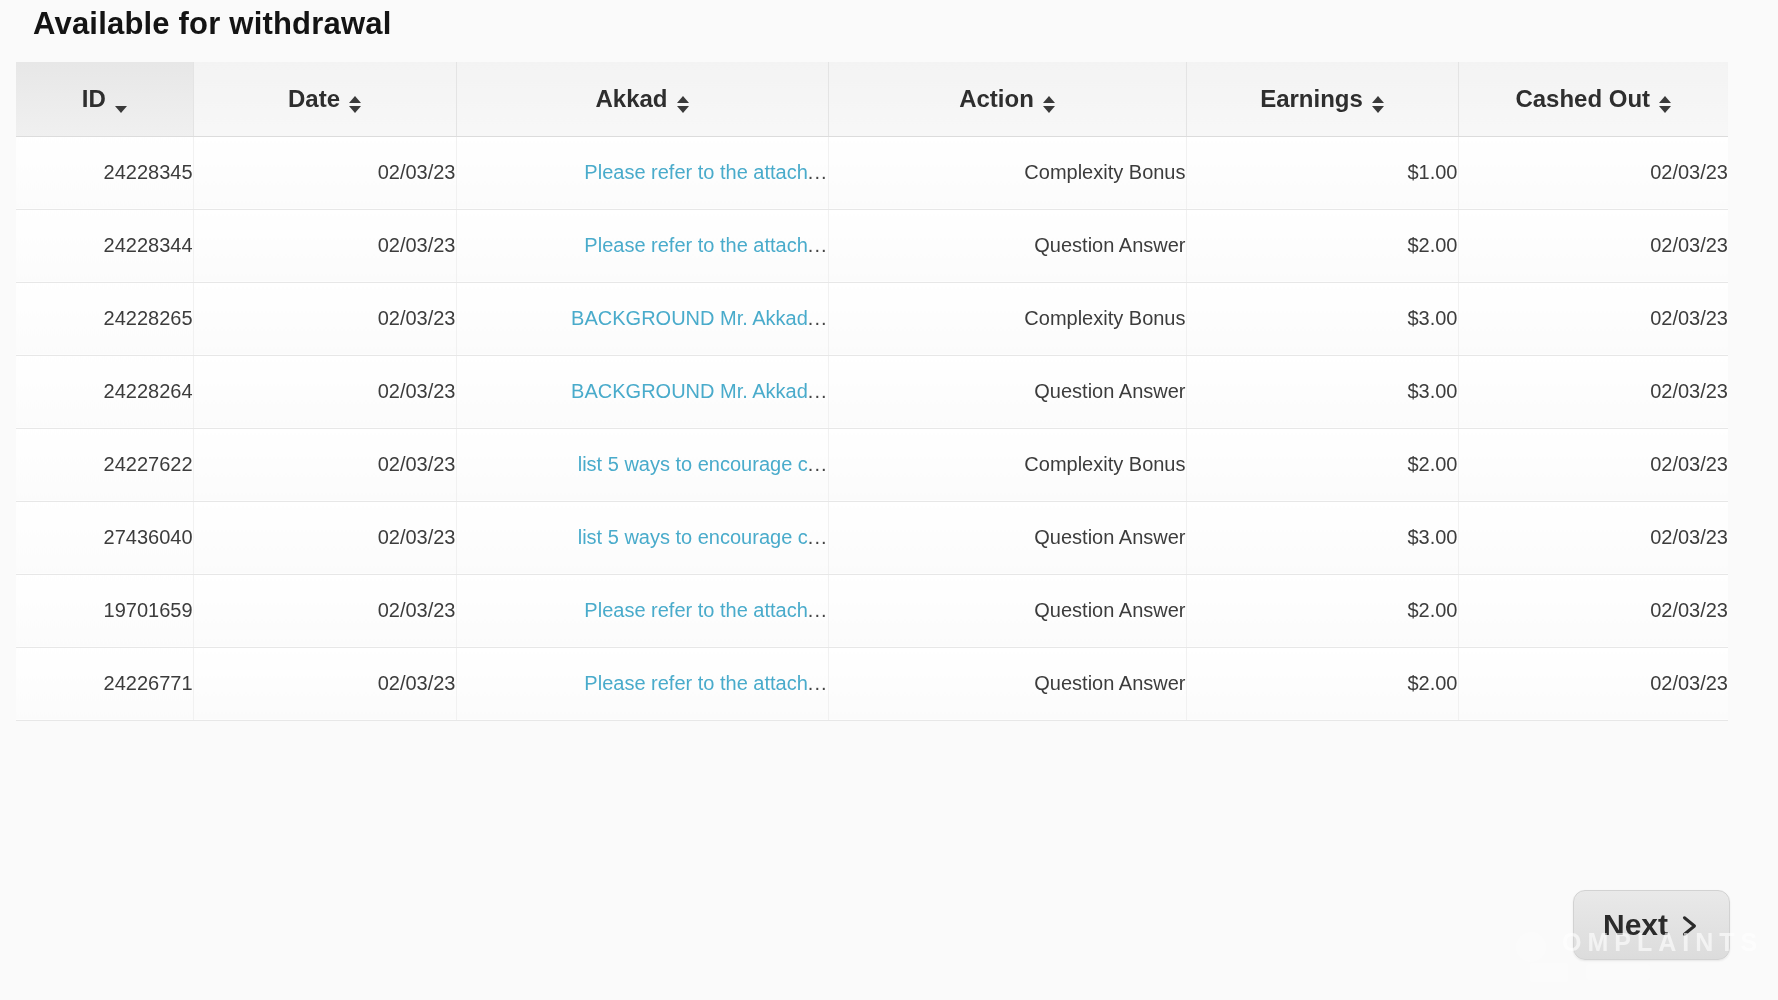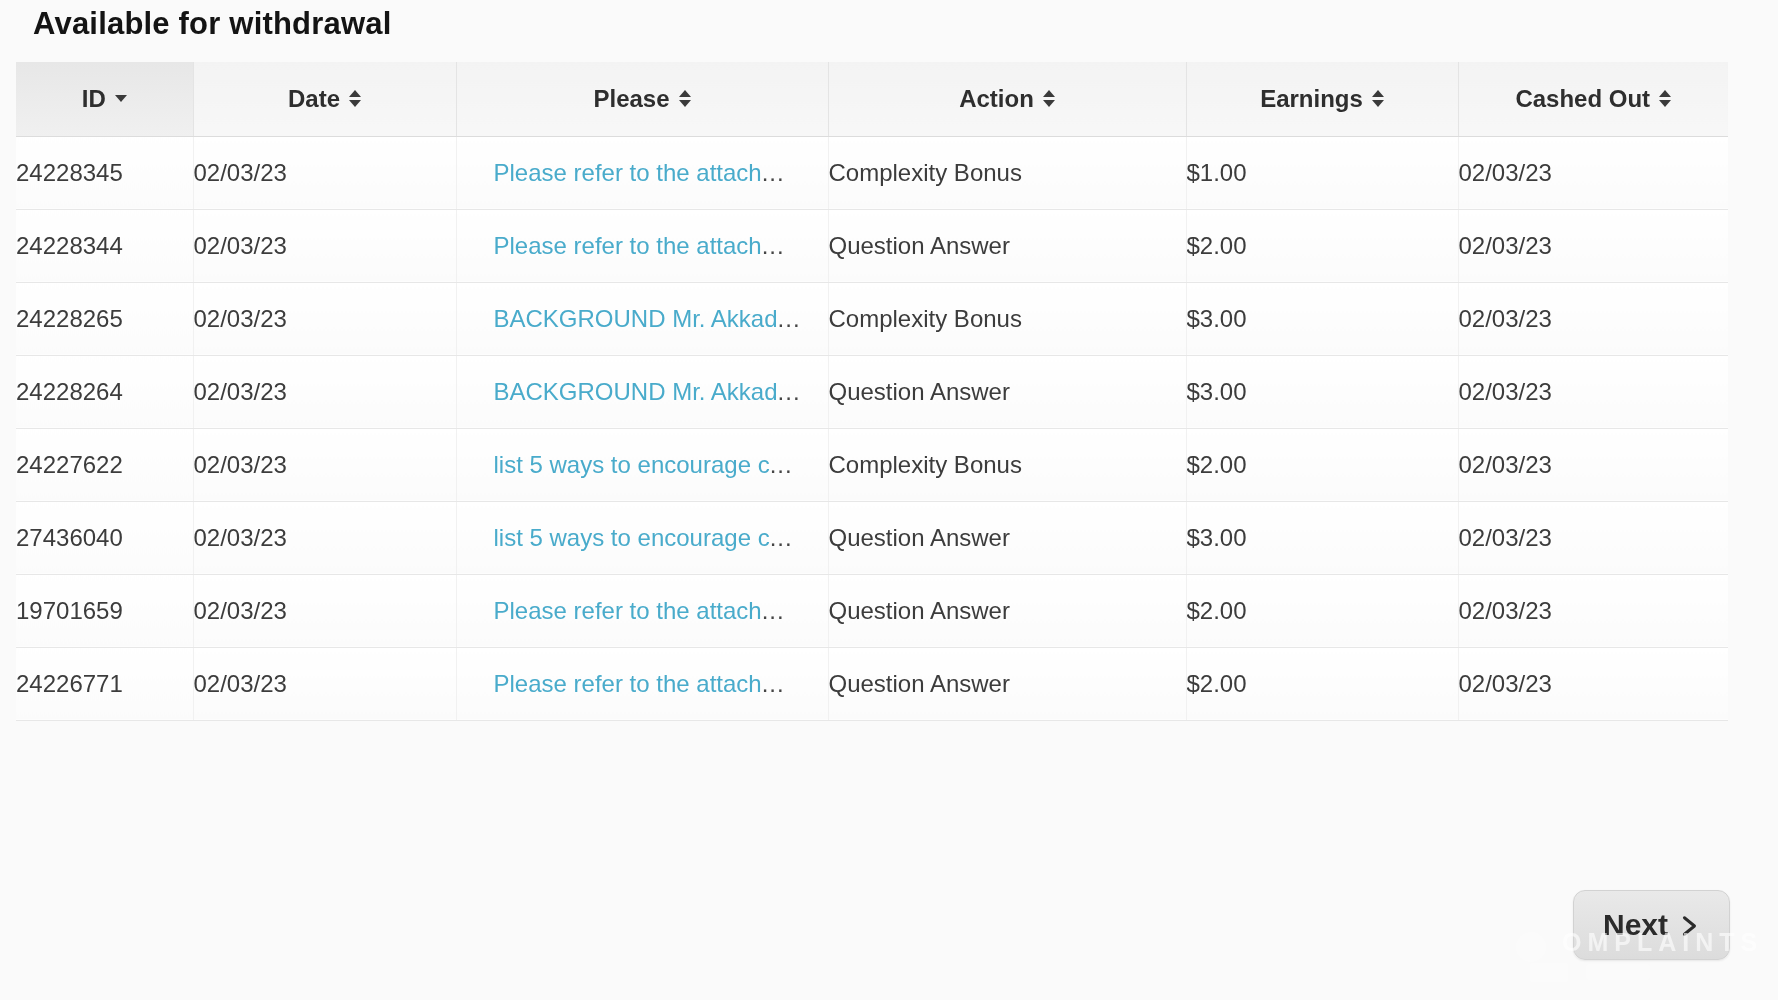--- a/index.html
+++ b/index.html
@@ -35,34 +35,34 @@
     border-bottom: 1px solid #dcdcdc;
     text-align: center;
     vertical-align: middle;
   }
   .earnings-table th:first-child {
     border-left: none;
     background: linear-gradient(#e7e7e7, #f0f0f0);
   }
   .earnings-table td {
     height: 73px;
-    font-size: 24px;
+    font-size: 20px;
     color: #3c3c3c;
     background: linear-gradient(#ffffff, #fbfbfb);
     border-left: 1px solid #f1f1f1;
     border-bottom: 1px solid #e7e7e7;
-    text-align: left;
+    text-align: right;
     vertical-align: middle;
     white-space: nowrap;
     overflow: hidden;
   }
   .earnings-table td:first-child { border-left: none; }
   .th-inner {
     display: inline-flex;
-    align-items: center;
+    align-items: flex-end;
     gap: 9px;
     justify-content: center;
   }
   .sort-stack {
     display: inline-flex;
     flex-direction: column;
     gap: 3px;
     align-items: center;
   }
   .tri-up {
@@ -175,21 +175,21 @@
         <span class="th-inner">
           <span>Date</span>
           <span class="sort-stack">
               <span class="tri-up"></span>
               <span class="tri-down"></span>
             </span>
         </span>
       </th>
       <th>
         <span class="th-inner">
-          <span>Please</span>
+          <span>Akkad</span>
           <span class="sort-stack">
               <span class="tri-up"></span>
               <span class="tri-down"></span>
             </span>
         </span>
       </th>
       <th>
         <span class="th-inner">
           <span>Action</span>
           <span class="sort-stack">

